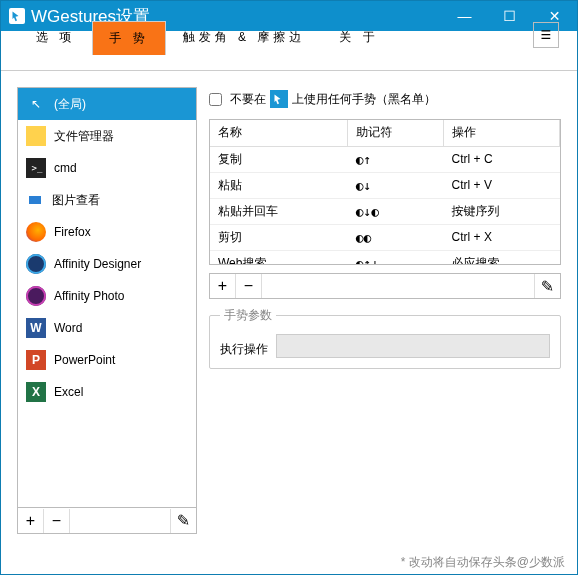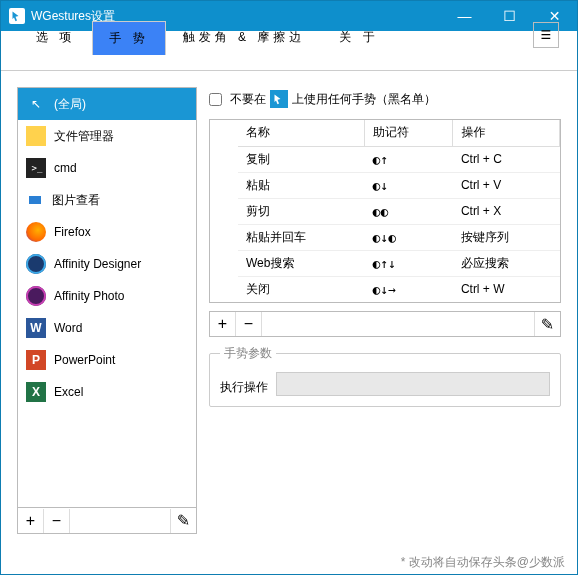--- a/index.html
+++ b/index.html
@@ -1,41 +1,41 @@
 <!DOCTYPE html>
 <html><head>
 <meta charset="utf-8">
 <style>
 * { box-sizing: border-box; margin: 0; padding: 0; font-family: "Microsoft YaHei", sans-serif; font-size: 12px; }
 body { background: #f0f0f0; }
 .window { width: 578px; height: 575px; background: #fff; border: 1px solid #0e7db2; display: flex; flex-direction: column; }
 .titlebar { height: 30px; background: #0e8fcc; color: #fff; display: flex; align-items: center; padding-left: 8px; }
 .titlebar .icon { width: 16px; height: 16px; background: #fff; border-radius: 2px; margin-right: 6px; display:flex; align-items:center; justify-content:center; }
 .titlebar .icon svg { width:12px; height:12px; }
-.titlebar .title { flex: 1; font-size: 12px; }
+.titlebar .title { flex: 1; font-size: 17px; }
 .winbtns { display: flex; }
 .winbtn { width: 45px; height: 30px; display: flex; align-items: center; justify-content: center; color: #fff; font-size: 14px; }
 .tabbar { height: 40px; display: flex; align-items: flex-end; padding: 16px 18px; border-bottom: 1px solid #ccc; }
 .tab { padding: 8px 16px; border: 1px solid transparent; border-bottom: none; cursor: pointer; letter-spacing: 4px; }
-.tab.active { background: #3b82f6; border-color: #ccc; position: relative; top: 1px; }
+.tab.active { background: #f97316; border-color: #ccc; position: relative; top: 1px; }
 .menubtn { margin-left: auto; width: 26px; height: 26px; border: 1px solid #bbb; display: flex; align-items:center; justify-content:center; margin-bottom: 6px; }
 .content { flex: 1; display: flex; padding: 16px; gap: 12px; overflow: hidden; }
 .leftpane { width: 180px; display: flex; flex-direction: column; }
 .applist { flex: 1; border: 1px solid #bbb; overflow-y: auto; }
 .appitem { display: flex; align-items: center; height: 32px; padding: 0 8px; gap: 8px; }
 .appitem.selected { background: #1a96d4; color: #fff; }
 .appicon { width: 20px; height: 20px; display:flex; align-items:center; justify-content:center; flex-shrink:0; }
 .toolbar { height: 26px; display: flex; align-items: center; border: 1px solid #bbb; border-top: none; }
 .tbtn { width: 26px; height: 24px; display: flex; align-items:center; justify-content:center; font-size: 16px; border-right: 1px solid #ddd; }
 .tbtn.last { margin-left: auto; border-right:none; border-left:1px solid #ddd; }
 .rightpane { flex: 1; display: flex; flex-direction: column; gap: 8px; }
 .checkrow { display: flex; align-items: center; gap: 4px; height: 24px; }
 .checkrow input { margin-right: 4px; }
 .cursoricon { width:18px; height:18px; background:#1a96d4; display:inline-flex; align-items:center; justify-content:center; }
-.table-wrap { border: 1px solid #bbb; height: 184px; overflow-y: scroll; padding-left: 28px; }
+.table-wrap { border: 1px solid #bbb; height: 146px; overflow-y: scroll; }
 table { width: 100%; border-collapse: collapse; }
 th, td { text-align: left; padding: 4px 8px; height: 26px; }
 th { border-bottom: 1px solid #ddd; border-right: 1px solid #ddd; font-weight: normal; }
 td { border-bottom: 1px solid #eee; }
 td.mnem { font-family: monospace; font-size: 13px; }
 .fieldset { border: 1px solid #ccc; padding: 10px; border-radius: 2px; }
 .fieldset legend { color: #888; padding: 0 4px; }
 .paramrow { display: flex; align-items: flex-end; gap: 8px; }
 .paramrow select { flex: 1; height: 24px; background: #e8e8e8; border: 1px solid #ccc; -webkit-appearance: none; appearance: none; padding: 0 6px; }
 .footer { height: 24px; display: flex; align-items: center; padding: 0 12px; color: #888; font-size: 11px; justify-content: flex-end; }
@@ -155,28 +155,28 @@
                 <td>复制</td>
                 <td class="mnem">◐↑</td>
                 <td>Ctrl + C</td>
               </tr>
               <tr>
                 <td>粘贴</td>
                 <td class="mnem">◐↓</td>
                 <td>Ctrl + V</td>
               </tr>
               <tr>
+                <td>粘贴并回车</td>
+                <td class="mnem">◐↓◐</td>
+                <td>按键序列</td>
+              </tr>
+              <tr>
                 <td>剪切</td>
                 <td class="mnem">◐◐</td>
                 <td>Ctrl + X</td>
-              </tr>
-              <tr>
-                <td>粘贴并回车</td>
-                <td class="mnem">◐↓◐</td>
-                <td>按键序列</td>
               </tr>
               <tr>
                 <td>Web搜索</td>
                 <td class="mnem">◐↑↓</td>
                 <td>必应搜索</td>
               </tr>
               <tr>
                 <td>关闭</td>
                 <td class="mnem">◐↓→</td>
                 <td>Ctrl + W</td>

